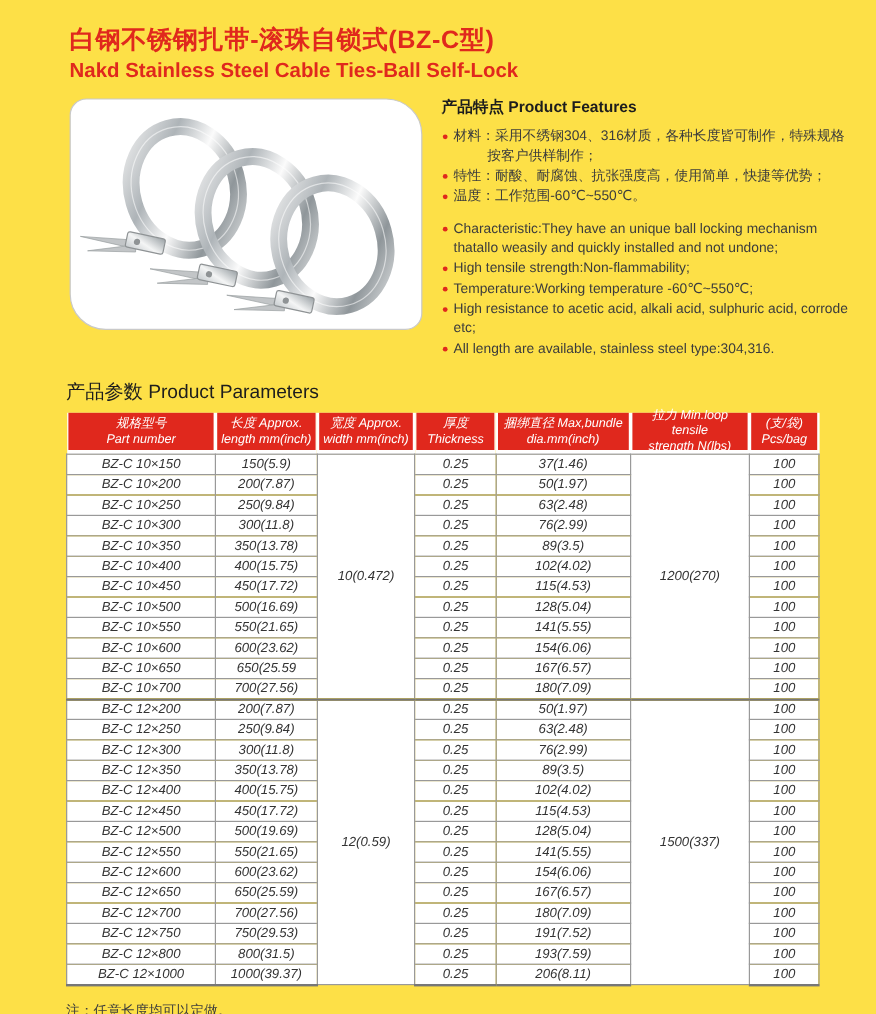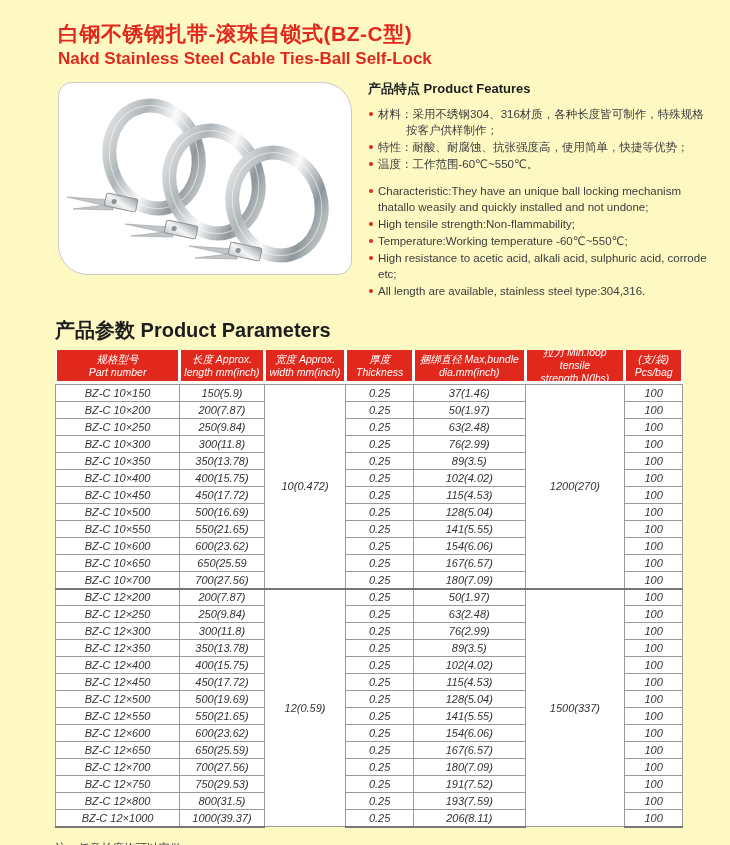--- a/index.html
+++ b/index.html
@@ -8,21 +8,21 @@
     --grid-dark:#777777;
     --text:#3c3c3c;
   }
   *{box-sizing:border-box;}
   html,body{margin:0;padding:0;}
   body{
     width:730px;height:845px;background:#ffffff;
     font-family:"Liberation Sans","DejaVu Sans",sans-serif;
     color:var(--text);
   }
-  .page{position:relative;width:730px;height:845px;overflow:hidden;background:#fef9c3;}
+  .page{position:relative;width:730px;height:845px;overflow:hidden;background:#fde047;}
 
   
   .doc-header{padding:22px 0 0 58px;}
   .title{color:var(--accent);font-size:21px;font-weight:bold;letter-spacing:.5px;line-height:1.15;}
   .subtitle{color:var(--accent);font-size:17px;font-weight:600;margin-top:3px;}
 
   
   .top-row{display:flex;margin:13px 0 0 58px;}
   .photo-box{
     flex:0 0 auto;width:294px;height:193px;background:#fff;
@@ -35,21 +35,21 @@
   ul.features-list li{position:relative;padding-left:10px;margin:0 0 1px 0;}
   ul.features-list li::before{
     content:"";position:absolute;left:1px;top:6px;width:4px;height:4px;border-radius:50%;
     background:var(--accent);
   }
   ul.features-list li.hang{padding-left:38px;text-indent:-28px;}
   ul.features-list li.hang::before{left:1px;}
   ul.features-list li.gap{margin-top:10px;}
 
   
-  .params-heading{margin:17px 0 6px 55px;font-size:20px;font-weight:700;color:#1d1d1d;}
+  .params-heading{margin:17px 0 6px 55px;font-size:16px;font-weight:400;color:#1d1d1d;}
   table.params{border-collapse:collapse;table-layout:fixed;width:628px;margin-left:55px;font-style:italic;}
   table.params th{padding:0 1.5px 3px 1.5px;background:#fff;border:none;vertical-align:top;}
   .hcell{
     background:var(--accent);color:#fff;height:31px;
     display:flex;flex-direction:column;justify-content:center;align-items:center;
     font-size:10.5px;font-weight:normal;line-height:1.25;text-align:center;
   }
   .hcell span{display:block;}
   table.params td{
     border:1px solid var(--grid);height:17px;padding:0 2px;

